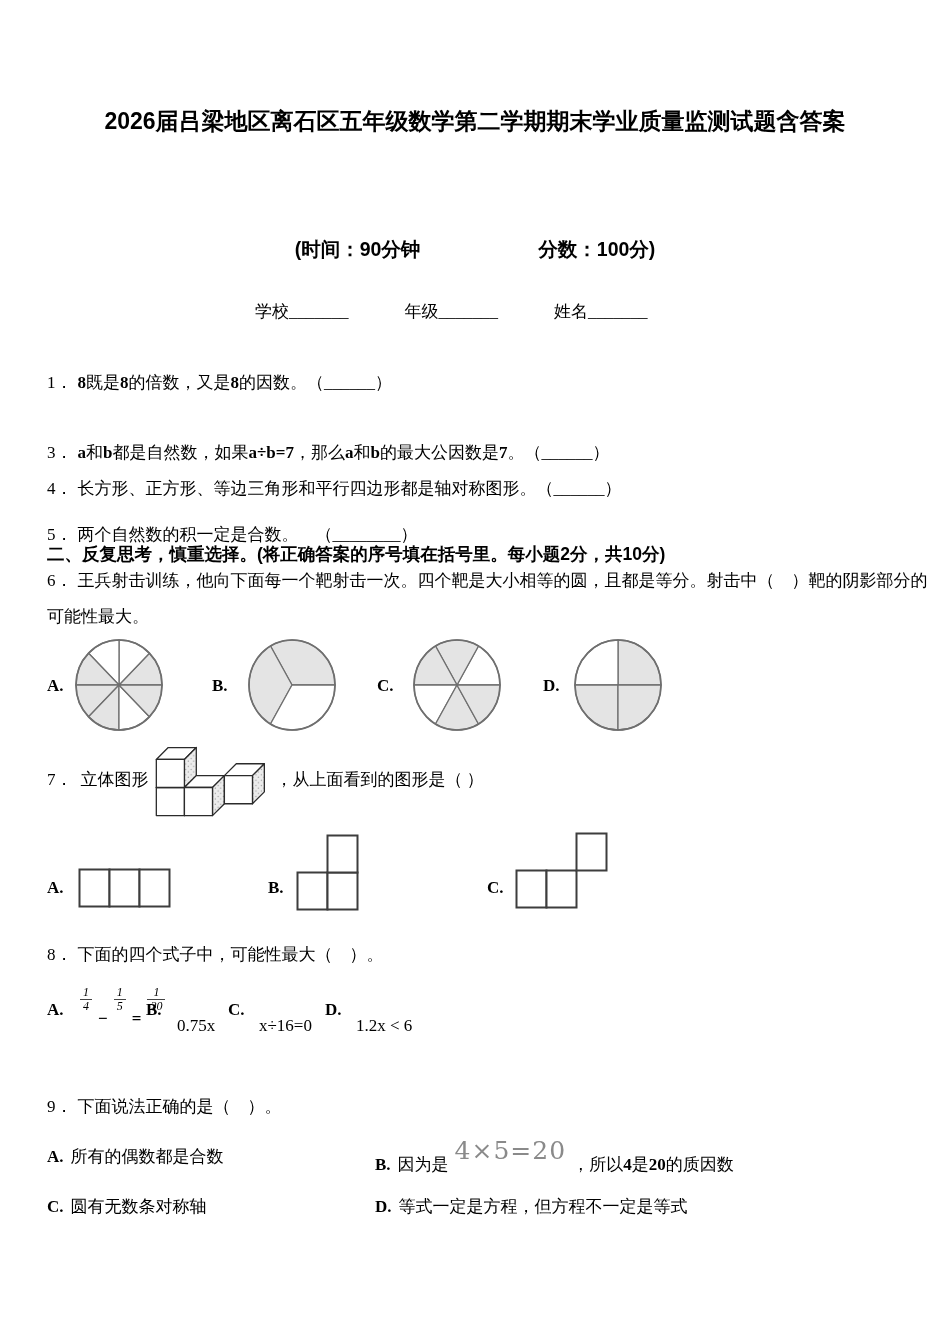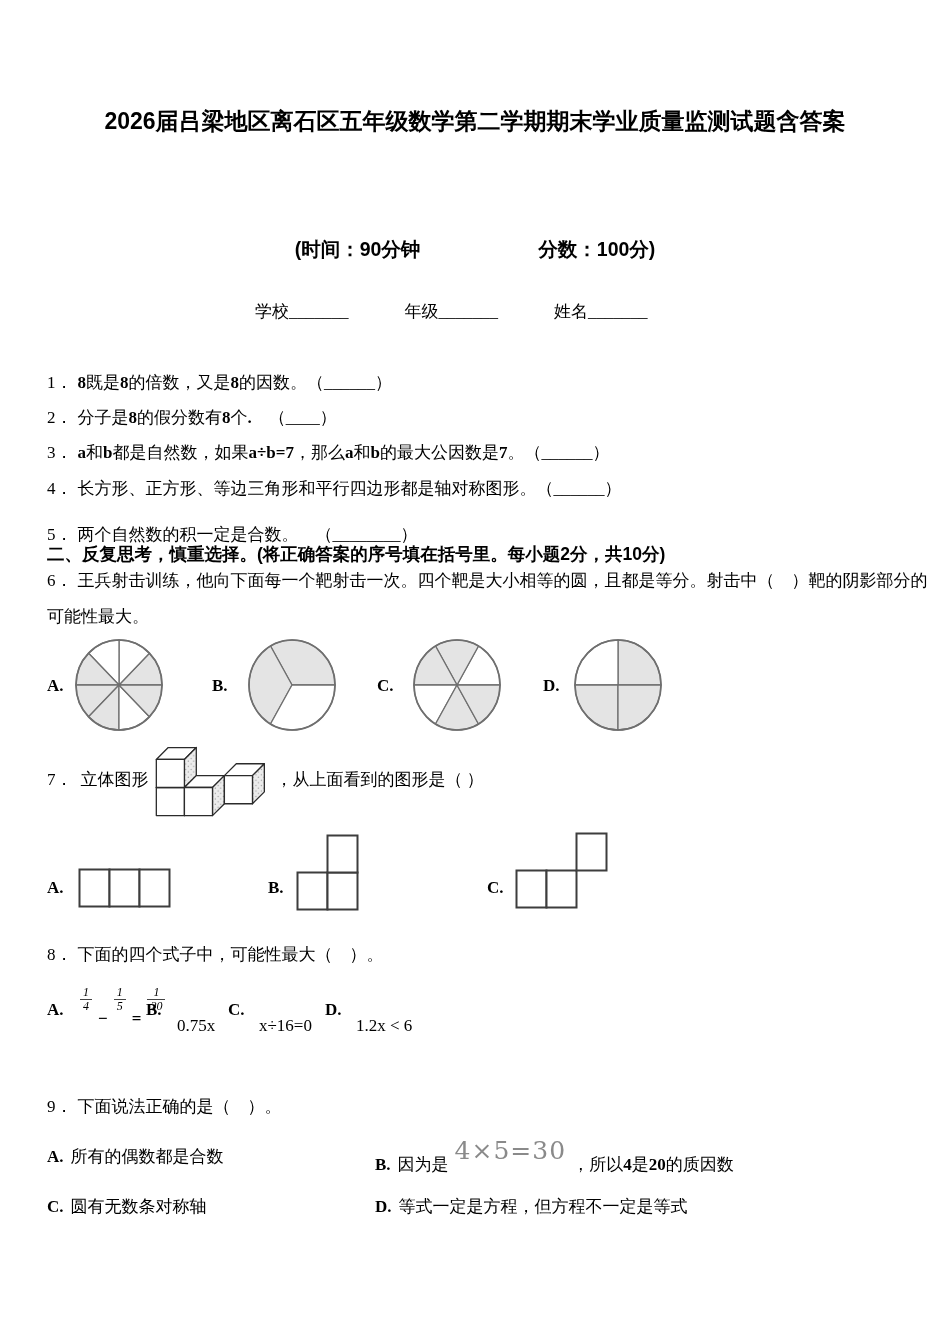--- a/index.html
+++ b/index.html
@@ -66,23 +66,20 @@
   <div class="fields">
     <span>学校_______</span>
     <span>年级_______</span>
     <span>姓名_______</span>
   </div>
 
 
   <div class="line pos-q1">
     <span class="qno">1．</span><span class="mb"><b>8</b>既是<b>8</b>的倍数，又是<b>8</b>的因数。（______）</span>
   </div>
-  <div class="line pos-q2">
-    <span class="qno">2．</span><span class="mb">分子是<b>8</b>的假分数有<b>8</b>个<b>.</b>　（____）</span>
-  </div>
   <div class="line pos-q3">
     <span class="qno">3．</span><span class="mb"><b>a</b>和<b>b</b>都是自然数，如果<b>a÷b=7</b>，那么<b>a</b>和<b>b</b>的最大公因数是<b>7</b>。（______）</span>
   </div>
   <div class="line pos-q4">
     <span class="qno">4．</span><span class="mb">长方形、正方形、等边三角形和平行四边形都是轴对称图形。（______）</span>
   </div>
   <div class="line pos-q5">
     <span class="qno">5．</span><span class="mb">两个自然数的积一定是合数。　（________）</span>
   </div>
 
@@ -197,21 +194,21 @@
   </div>
 
   <div class="line pos-q9">
     <span class="qno">9．</span><span class="mb">下面说法正确的是（　）。</span>
   </div>
 
   <div class="line pos-q9a">
     <span class="opt-label">A.</span><span>所有的偶数都是合数</span>
   </div>
   <div class="line pos-q9b">
-    <span class="opt-label">B.</span><span>因为是</span><span class="mathg">4×5=30</span><span class="mb">，所以<b>4</b>是<b>20</b>的质因数</span>
+    <span class="opt-label">B.</span><span>因为是</span><span class="mathg">4×5=20</span><span class="mb">，所以<b>4</b>是<b>20</b>的质因数</span>
   </div>
   <div class="line pos-q9c">
     <span class="opt-label">C.</span><span>圆有无数条对称轴</span>
   </div>
   <div class="line pos-q9d">
     <span class="opt-label">D.</span><span>等式一定是方程，但方程不一定是等式</span>
   </div>
 
 </div>
 

